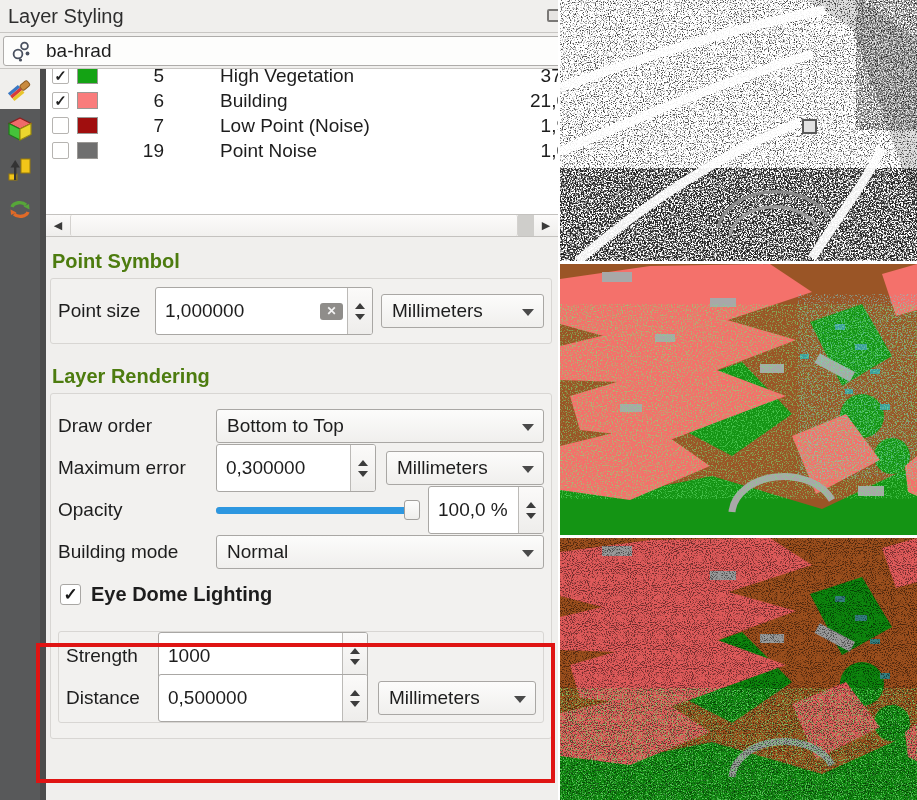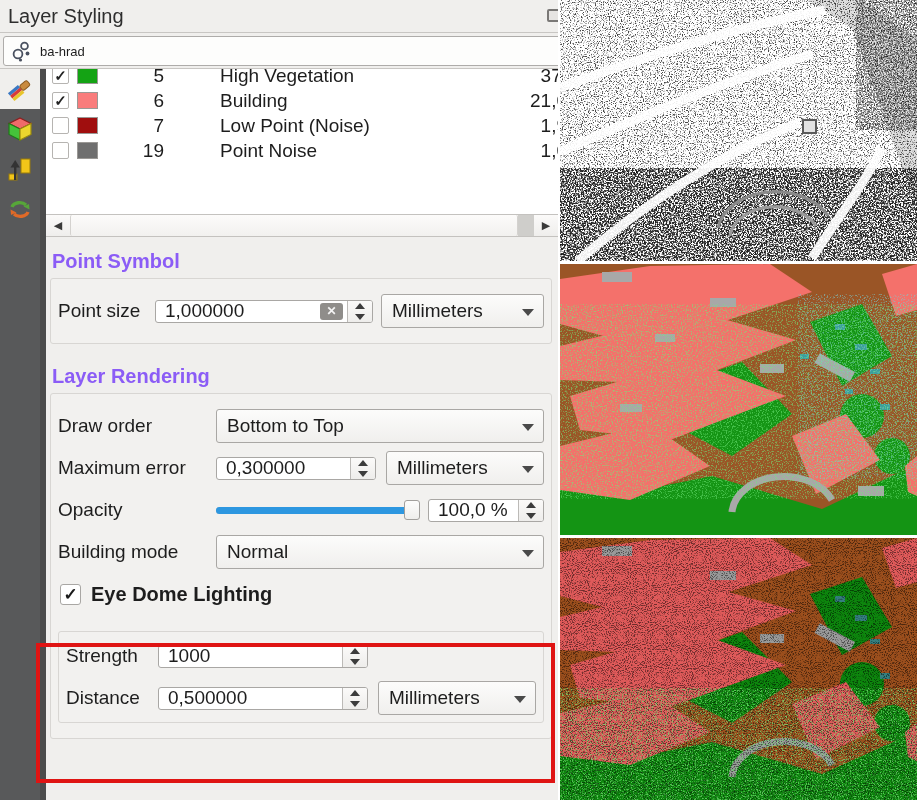--- a/index.html
+++ b/index.html
@@ -7,21 +7,21 @@
     font-family:"Liberation Sans", sans-serif; color:#1d1d1d; }
   .app { display:flex; width:917px; height:800px; }
 
   
   .panel { width:560px; height:800px; background:#f0efed; display:flex; flex-direction:column; overflow:hidden; border-right:2px solid #fff; }
   .panel-header { height:33px; flex:0 0 33px; display:flex; align-items:center; padding:0 6px 0 8px; border-bottom:1px solid #c8c6c3; position:relative; }
   .panel-title { font-size:20px; color:#2e2e2e; }
   .float-icon { position:absolute; right:-4px; top:9px; width:15px; height:13px; border:2px solid #7a7876; border-radius:2px; background:#e6e4e2; }
   .combo-row { flex:0 0 36px; padding:3px 0 3px 3px; border-bottom:1px solid #c8c6c3; overflow:hidden; }
   .layer-combo { height:30px; width:565px; background:#fdfdfc; border:1px solid #aeacaa; border-radius:3px; display:flex; align-items:center; padding:0 8px 0 6px; position:relative; }
-  .layer-combo .txt { font-size:13px; margin-left:6px; }
+  .layer-combo .txt { font-size:19px; margin-left:12px; }
   .pc-icon { width:24px; height:24px; flex:0 0 24px; }
 
   .panel-body { flex:1; display:flex; position:relative; overflow:hidden; }
   .tool-rail { width:40px; flex:0 0 40px; background:#58595a; display:flex; flex-direction:column; }
   .tool-item { width:40px; height:40px; display:flex; align-items:center; justify-content:center; cursor:pointer; }
   .tool-item.selected { background:#f0efed; }
   .v-scrollbar { width:6px; flex:0 0 6px; background:#4c4c4c; }
   .content { flex:1; background:#f0efed; overflow:hidden; display:flex; flex-direction:column; }
 
   
@@ -39,34 +39,34 @@
   .h-scrollbar { height:22px; flex:0 0 22px; border-top:1px solid #c4c2bf; background:#f7f6f4; display:flex; align-items:stretch; }
   .sb-btn { width:24px; display:flex; align-items:center; justify-content:center; font-size:11px; color:#3a3a3a; background:linear-gradient(#fbfaf9,#efeeec); }
   .sb-handle { flex:1; background:linear-gradient(#fcfbfa,#f2f1ef); border-left:1px solid #d4d2cf; border-right:1px solid #d4d2cf; border-radius:2px; }
   .sb-gap { width:16px; background:#cfcecb; }
 
   
   .btn-row { display:flex; align-items:center; gap:10px; margin:9px 8px 0 6px; height:34px; }
   .btn { height:34px; background:linear-gradient(#fdfdfc,#f1f0ee); border:1px solid #b2b0ad; border-radius:4px; font-size:19px; color:#1d1d1d; display:flex; align-items:center; justify-content:center; padding:0 15px; cursor:pointer; }
   .btn.icon-btn { width:38px; padding:0; }
 
-  .section-heading { font-size:20px; font-weight:bold; color:#8b5cf6; margin:13px 6px 0 6px; }
+  .section-heading { font-size:20px; font-weight:bold; color:#4d7c0f; margin:13px 6px 0 6px; }
   .group-frame { border:1px solid #d8d6d3; border-radius:3px; background:#f2f1ef; margin:5px 6px 0 4px; padding:15px 7px; }
 
   .row { display:flex; align-items:center; height:34px; margin-top:8px; }
   .row:first-child { margin-top:0; }
   .lbl { font-size:19px; color:#1d1d1d; flex:0 0 auto; }
   .lblw-ps { width:97px; }
   .lblw-lr { width:158px; }
   .lblw-edl { width:92px; }
 
   .combo { height:34px; background:linear-gradient(#fcfcfb,#f0efed); border:1px solid #a9a7a4; border-radius:3px; display:flex; align-items:center; padding:0 26px 0 10px; position:relative; font-size:19px; flex:1; min-width:0; }
   .combo .arr { position:absolute; right:9px; top:14px; width:0; height:0; border-left:6px solid transparent; border-right:6px solid transparent; border-top:7px solid #4a4a4a; }
 
-  .spinbox { height:23px; background:#fff; border:1px solid #a9a7a4; border-radius:3px; display:flex; align-items:center; overflow:hidden; }
+  .spinbox { height:48px; background:#fff; border:1px solid #a9a7a4; border-radius:3px; display:flex; align-items:center; overflow:hidden; }
   .spinbox input { border:none; outline:none; background:transparent; font:inherit; font-size:19px; padding:0 4px 0 9px; flex:1; min-width:0; color:#1d1d1d; }
   .clear-btn { width:23px; height:17px; flex:0 0 23px; background:#8f8d8a; border-radius:3px; color:#f4f4f4; font-size:12px; font-weight:bold; display:flex; align-items:center; justify-content:center; margin-right:4px; cursor:pointer; }
   .spin-btns { width:25px; flex:0 0 25px; align-self:stretch; border-left:1px solid #bcbab7; background:linear-gradient(#fbfaf9,#eeedeb); display:flex; flex-direction:column; align-items:center; justify-content:center; gap:5px; cursor:pointer; }
   .tri-up { width:0; height:0; border-left:5px solid transparent; border-right:5px solid transparent; border-bottom:6px solid #3c3c3c; }
   .tri-down { width:0; height:0; border-left:5px solid transparent; border-right:5px solid transparent; border-top:6px solid #3c3c3c; }
 
   .slider { flex:1; height:20px; position:relative; margin-right:8px; }
   .slider .track { position:absolute; left:0; right:0; top:7px; height:7px; background:#c4c2bf; border-radius:4px; }
   .slider .fill { position:absolute; left:0; top:7px; height:7px; background:#2d97e0; border-radius:4px; }
   .slider .handle { position:absolute; top:0; width:16px; height:20px; background:linear-gradient(#fdfdfc,#efeeec); border:1px solid #a2a09d; border-radius:3px; }

